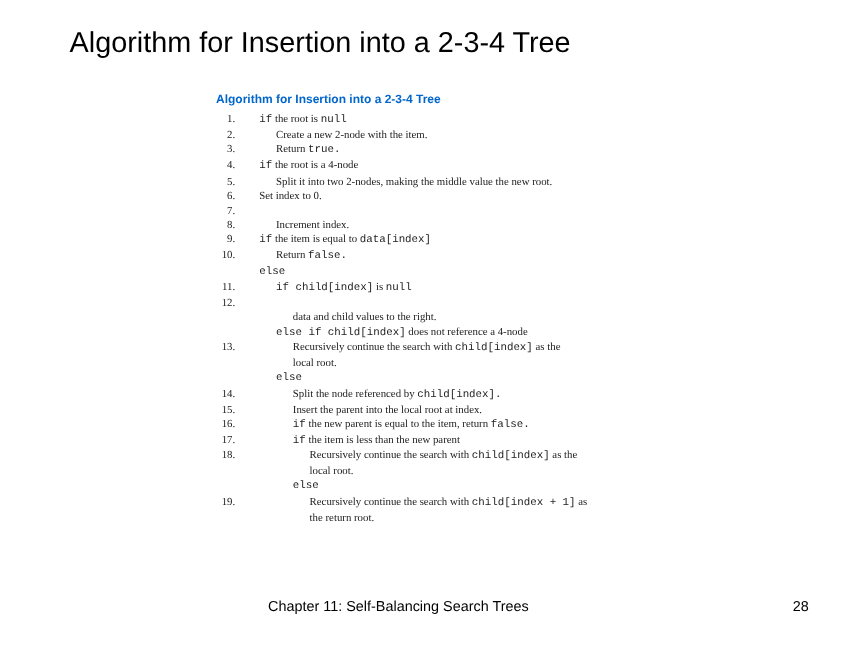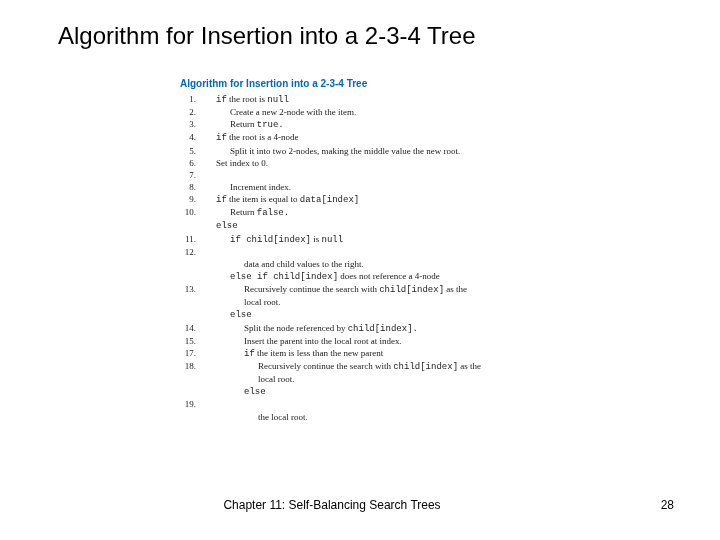--- a/index.html
+++ b/index.html
@@ -147,40 +147,45 @@
     </div>
     <div class="line">
       <span class="num">14.</span>
       <span class="txt" style="padding-left: 42px;"><span>Split the node referenced by </span><span class="cd">child[index].</span></span>
     </div>
     <div class="line">
       <span class="num">15.</span>
       <span class="txt" style="padding-left: 42px;"><span>Insert the parent into the local root at index.</span></span>
     </div>
     <div class="line">
+      <span class="num">16.</span>
+      <span class="txt" style="padding-left: 42px;"><span class="cd">if</span><span> the new parent is equal to the item, return </span><span class="cd">false.</span></span>
+    </div>
+    <div class="line">
       <span class="num">17.</span>
       <span class="txt" style="padding-left: 42px;"><span class="cd">if</span><span> the item is less than the new parent</span></span>
     </div>
     <div class="line">
       <span class="num">18.</span>
       <span class="txt" style="padding-left: 56px;"><span>Recursively continue the search with </span><span class="cd">child[index]</span><span> as the</span></span>
     </div>
     <div class="line">
       <span class="num"></span>
       <span class="txt" style="padding-left: 56px;"><span>local root.</span></span>
     </div>
     <div class="line">
       <span class="num"></span>
       <span class="txt" style="padding-left: 42px;"><span class="cd">else</span></span>
     </div>
     <div class="line">
       <span class="num">19.</span>
+      <span class="txt" style="padding-left: 56px;"><span>Recursively continue the search with </span><span class="cd">child[index + 1]</span><span> as</span></span>
     </div>
     <div class="line">
       <span class="num"></span>
-      <span class="txt" style="padding-left: 56px;"><span>the local root.</span></span>
+      <span class="txt" style="padding-left: 56px;"><span>the return root.</span></span>
     </div>
   </div>
 
 <div class="footer">
   <span class="chapter">Chapter 11: Self-Balancing Search Trees</span>
   <span class="page">28</span>
 </div>
 
 </body></html>

